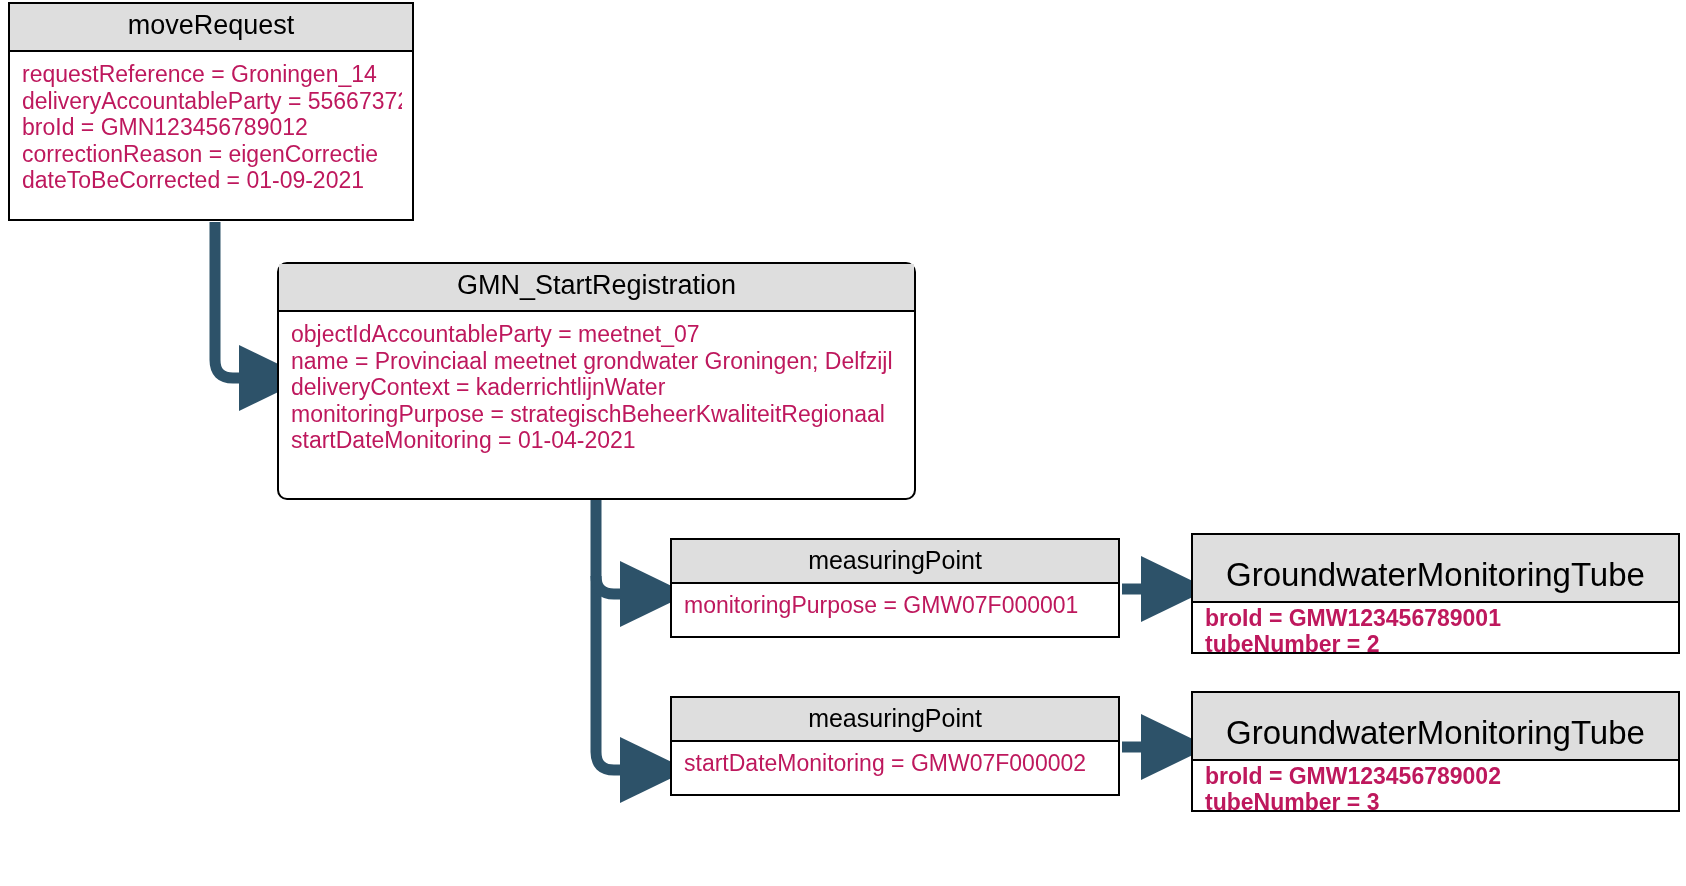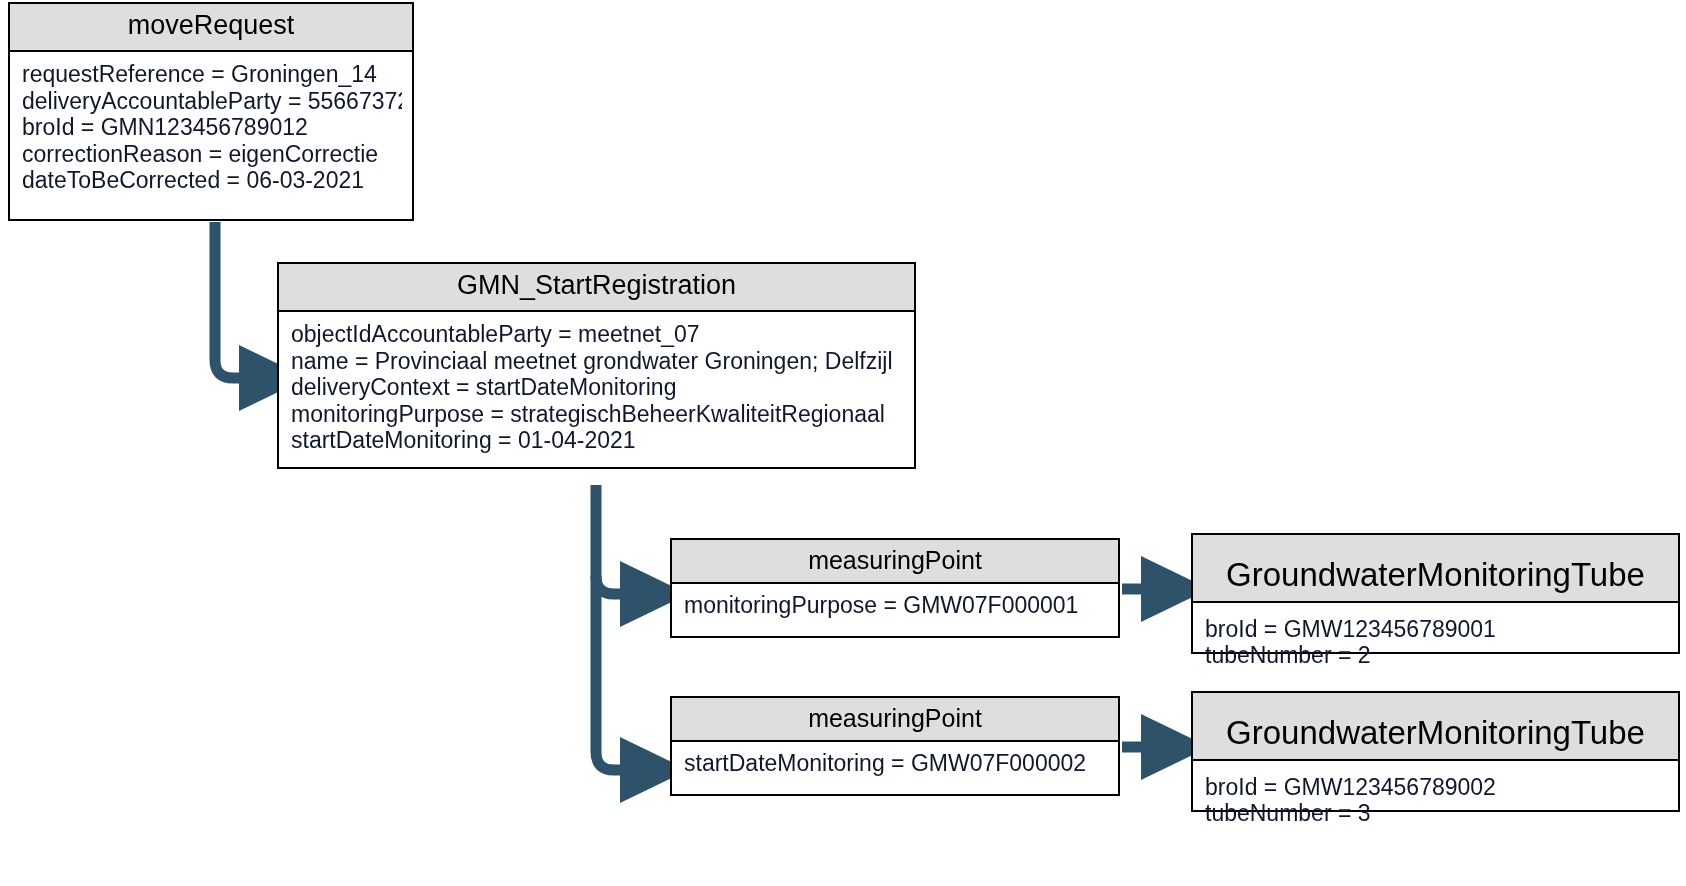--- a/index.html
+++ b/index.html
@@ -41,51 +41,51 @@
     color: #000000;
     font-size: 26px;
     line-height: 1.15;
     padding: 7px 6px 8px 6px;
     white-space: nowrap;
     overflow: hidden;
   }
   .node-body {
     box-sizing: border-box;
     padding: 8px 10px 8px 12px;
-    color: #0f172a;
+    color: #be185d;
     font-size: 23px;
     line-height: 26.5px;
   }
   .attr {
     white-space: nowrap;
     overflow: hidden;
   }
 
   
   #node-move-request      { left: 8px;   top: 2px;   width: 406px; height: 219px; }
   #node-move-request .node-title { font-size: 27px; padding-top: 6px; padding-bottom: 9px; }
   #node-move-request .node-body  { padding-top: 9px; }
 
-  #node-gmn-start         { left: 277px; top: 262px; width: 639px; height: 207px; }
+  #node-gmn-start         { left: 277px; top: 262px; width: 639px; height: 238px; border-radius: 10px; }
   #node-gmn-start .node-title { font-size: 27px; padding-top: 6px; padding-bottom: 9px; }
   #node-gmn-start .node-body  { padding-top: 9px; }
 
   #node-measuring-point-1 { left: 670px; top: 538px; width: 450px; height: 100px; }
   #node-measuring-point-2 { left: 670px; top: 696px; width: 450px; height: 100px; }
   #node-measuring-point-1 .node-title,
   #node-measuring-point-2 .node-title { font-size: 25px; padding-top: 6px; padding-bottom: 7px; }
   #node-measuring-point-1 .node-body,
   #node-measuring-point-2 .node-body  { padding-top: 8px; }
 
   #node-tube-1            { left: 1191px; top: 533px; width: 489px; height: 121px; }
   #node-tube-2            { left: 1191px; top: 691px; width: 489px; height: 121px; }
   #node-tube-1 .node-title,
   #node-tube-2 .node-title { font-size: 33px; padding-top: 21px; padding-bottom: 7px; }
   #node-tube-1 .node-body,
-  #node-tube-2 .node-body  { padding-top: 13px; }
+  #node-tube-2 .node-body  { padding-top: 2px; font-weight: bold; }
 </style>
 </head>
 <body>
 
 <div id="canvas">
 
   <svg id="connectors" viewBox="0 0 1686 886" width="1686" height="886" xmlns="http://www.w3.org/2000/svg">
     <defs>
       <marker id="arrowhead" markerWidth="7" markerHeight="7" refX="1.0" refY="3" orient="auto" markerUnits="strokeWidth">
         <path d="M 0 0 L 6.2 3 L 0 6 z" fill="#2d5269"></path>
@@ -110,30 +110,30 @@
     </g>
   </svg>
 
   <div class="node" id="node-move-request">
     <div class="node-title">moveRequest</div>
     <div class="node-body">
       <div class="attr">requestReference = Groningen_14</div>
       <div class="attr">deliveryAccountableParty = 55667372</div>
       <div class="attr">broId = GMN123456789012</div>
       <div class="attr">correctionReason = eigenCorrectie</div>
-      <div class="attr">dateToBeCorrected = 06-03-2021</div>
+      <div class="attr">dateToBeCorrected = 01-09-2021</div>
     </div>
   </div>
 
   <div class="node" id="node-gmn-start">
     <div class="node-title">GMN_StartRegistration</div>
     <div class="node-body">
       <div class="attr">objectIdAccountableParty = meetnet_07</div>
       <div class="attr">name = Provinciaal meetnet grondwater Groningen; Delfzijl</div>
-      <div class="attr">deliveryContext = startDateMonitoring</div>
+      <div class="attr">deliveryContext = kaderrichtlijnWater</div>
       <div class="attr">monitoringPurpose = strategischBeheerKwaliteitRegionaal</div>
       <div class="attr">startDateMonitoring = 01-04-2021</div>
     </div>
   </div>
 
   <div class="node" id="node-measuring-point-1">
     <div class="node-title">measuringPoint</div>
     <div class="node-body">
       <div class="attr">monitoringPurpose = GMW07F000001</div>
     </div>

